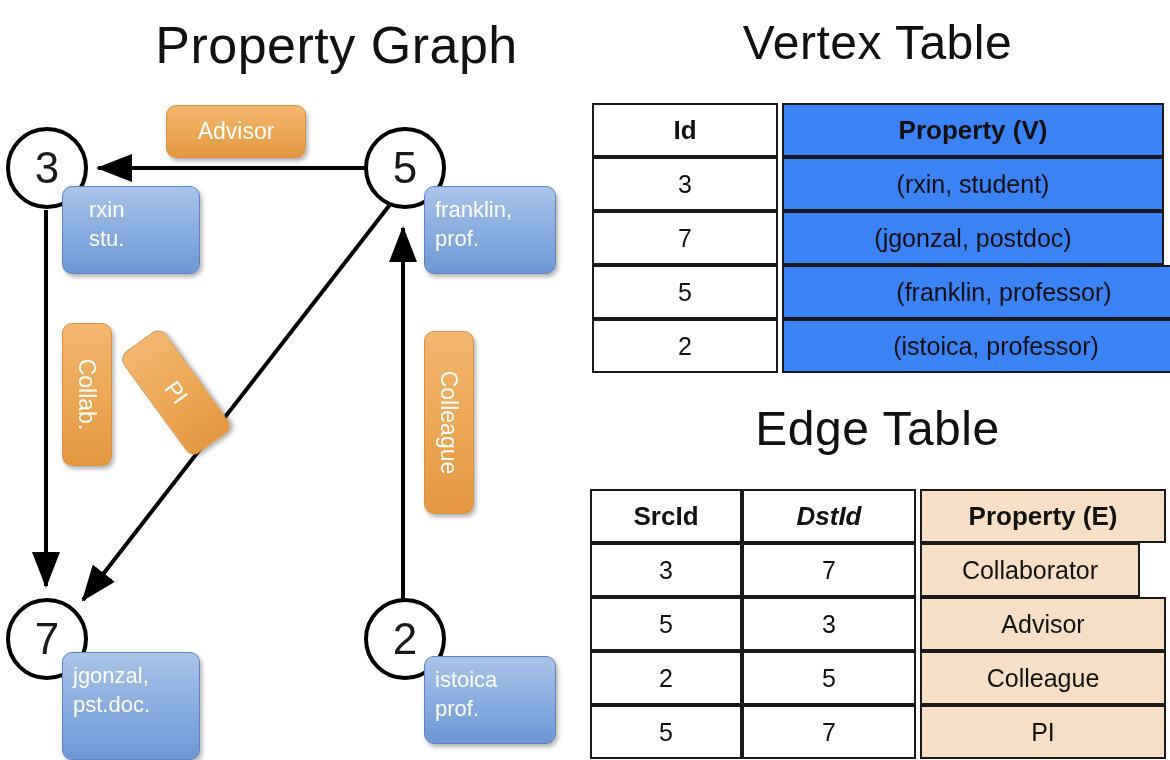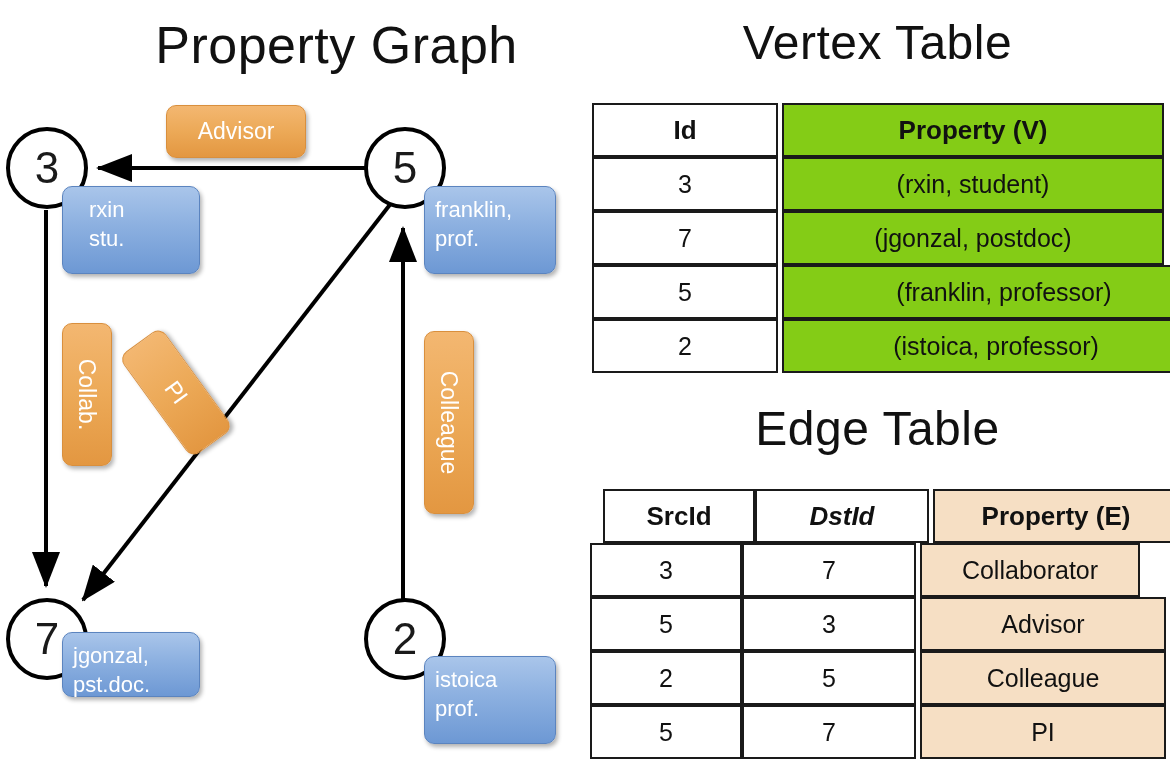--- a/index.html
+++ b/index.html
@@ -126,21 +126,21 @@
     box-sizing: border-box;
     display: flex;
     align-items: center;
     justify-content: center;
     font-size: 25px;
     color: #111;
     background: #ffffff;
     white-space: nowrap;
   }
   .cell.hdr { font-weight: bold; font-size: 26px; }
-  .cell.blue { background: #84cc16; }
+  .cell.blue { background: #3b82f6; }
   .cell.orange { background: #f6dfc4; }
   .gapcol { width: 4px; }
 </style>
 </head>
 <body>
 
 <div class="title" id="title-property-graph">Property Graph</div>
 
 <div class="title" id="title-vertex-table">Vertex Table</div>
 
@@ -183,21 +183,21 @@
   <div class="prop-box" style="left:62px; top:186px; width:138px; height:88px;padding-left:26px;">
     <div>rxin</div>
     <div>stu.</div>
   </div>
 
   <div class="prop-box" style="left:424px; top:186px; width:132px; height:88px;">
     <div>franklin,</div>
     <div>prof.</div>
   </div>
 
-  <div class="prop-box" style="left:62px; top:632px; width:138px; height:65px;">
+  <div class="prop-box" style="left:62px; top:652px; width:138px; height:108px;">
     <div>jgonzal,</div>
     <div>pst.doc.</div>
   </div>
 
   <div class="prop-box" style="left:424px; top:656px; width:132px; height:88px;">
     <div>istoica</div>
     <div>prof.</div>
   </div>
 
   <div class="edge-label" style="left:166px; top:105px; width:140px; height:53px;">
@@ -246,21 +246,21 @@
   <div class="tblrow">
     <div class="cell" style="width:186px; height:54px;">2</div>
     <div class="gapcol"></div>
     <div class="cell blue" style="width:428px; height:54px;">(istoica, professor)</div>
   </div>
 </div>
 
 <div class="tbl" id="edge-table" style="left:590px; top:489px;">
 
   <div class="tblrow">
-    <div class="cell hdr" style="width:152px; height:54px;margin-left:13px;">SrcId</div>
+    <div class="cell hdr" style="width:152px; height:54px;">SrcId</div>
     <div class="cell hdr" style="width:174px; height:54px;font-style:italic;">DstId</div>
     <div class="gapcol"></div>
     <div class="cell hdr orange" style="width:246px; height:54px;">Property (E)</div>
   </div>
 
   <div class="tblrow">
     <div class="cell" style="width:152px; height:54px;">3</div>
     <div class="cell" style="width:174px; height:54px;">7</div>
     <div class="gapcol"></div>
     <div class="cell orange" style="width:220px; height:54px;">Collaborator</div>

